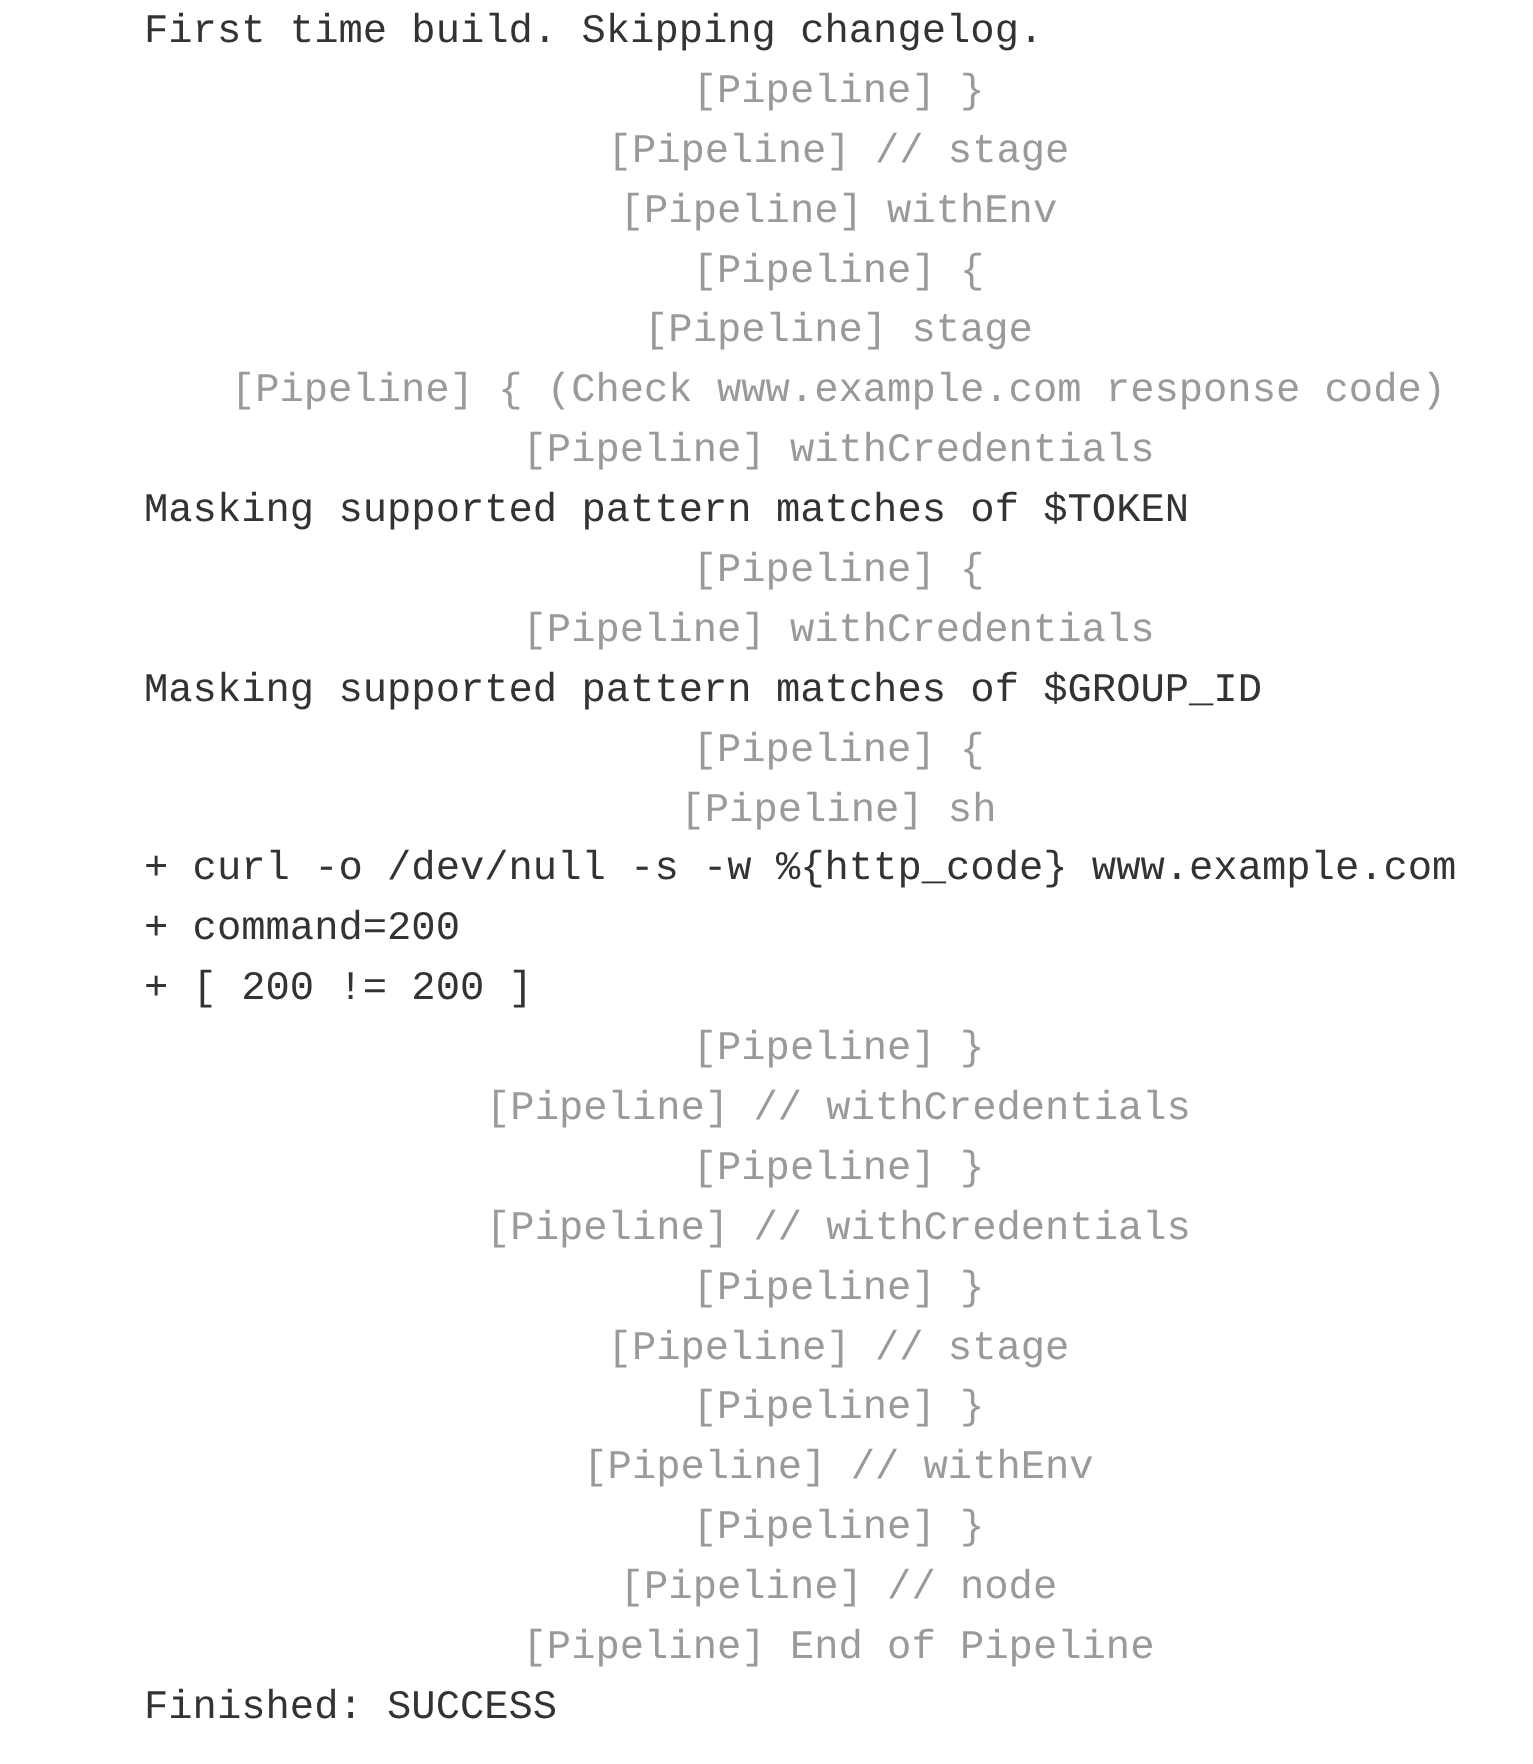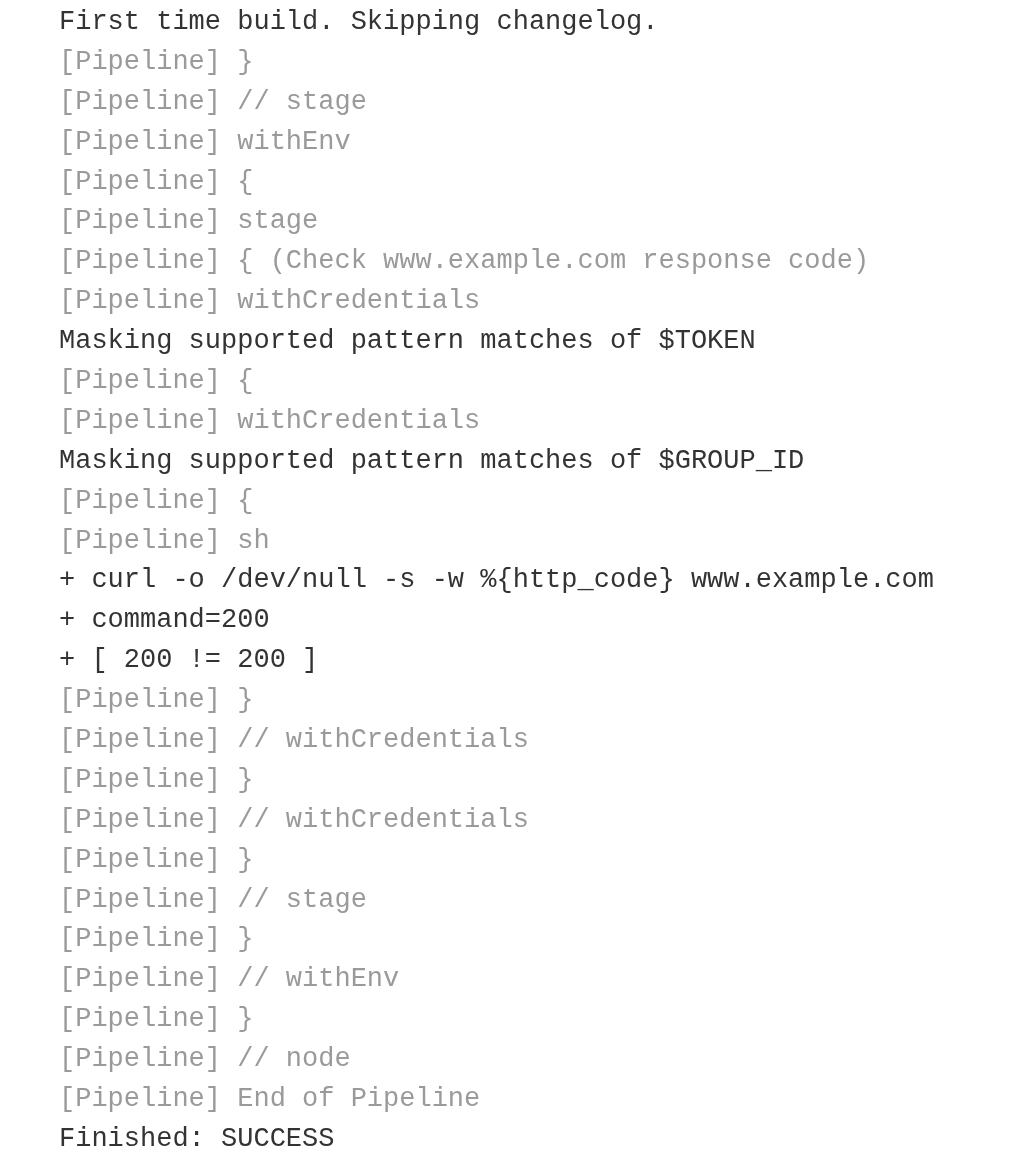--- a/index.html
+++ b/index.html
@@ -15,24 +15,26 @@
     padding: 3px 0 0 59px;
     font-family: "Liberation Mono", "DejaVu Sans Mono", monospace;
     font-size: 27px;
     line-height: 39.9px;
     white-space: pre;
     background: #ffffff;
   }
   .console-line {
     height: 39.9px;
     white-space: pre;
+    margin-left: 37px;
   }
   .console-line.default {
     color: var(--default-color, #333333);
   }
   .console-line.pipeline {
     color: var(--pipeline-color, #9a9a9a);
+    text-align: center;
   }
 </style>
 </head>
 <body style="background: rgb(255, 255, 255);">
 
 <div class="console-output"><div class="console-line default">First time build. Skipping changelog.</div><div class="console-line pipeline">[Pipeline] }</div><div class="console-line pipeline">[Pipeline] // stage</div><div class="console-line pipeline">[Pipeline] withEnv</div><div class="console-line pipeline">[Pipeline] {</div><div class="console-line pipeline">[Pipeline] stage</div><div class="console-line pipeline">[Pipeline] { (Check www.example.com response code)</div><div class="console-line pipeline">[Pipeline] withCredentials</div><div class="console-line default">Masking supported pattern matches of $TOKEN</div><div class="console-line pipeline">[Pipeline] {</div><div class="console-line pipeline">[Pipeline] withCredentials</div><div class="console-line default">Masking supported pattern matches of $GROUP_ID</div><div class="console-line pipeline">[Pipeline] {</div><div class="console-line pipeline">[Pipeline] sh</div><div class="console-line default">+ curl -o /dev/null -s -w %{http_code} www.example.com</div><div class="console-line default">+ command=200</div><div class="console-line default">+ [ 200 != 200 ]</div><div class="console-line pipeline">[Pipeline] }</div><div class="console-line pipeline">[Pipeline] // withCredentials</div><div class="console-line pipeline">[Pipeline] }</div><div class="console-line pipeline">[Pipeline] // withCredentials</div><div class="console-line pipeline">[Pipeline] }</div><div class="console-line pipeline">[Pipeline] // stage</div><div class="console-line pipeline">[Pipeline] }</div><div class="console-line pipeline">[Pipeline] // withEnv</div><div class="console-line pipeline">[Pipeline] }</div><div class="console-line pipeline">[Pipeline] // node</div><div class="console-line pipeline">[Pipeline] End of Pipeline</div><div class="console-line default">Finished: SUCCESS</div></div>
 
 </body></html>

